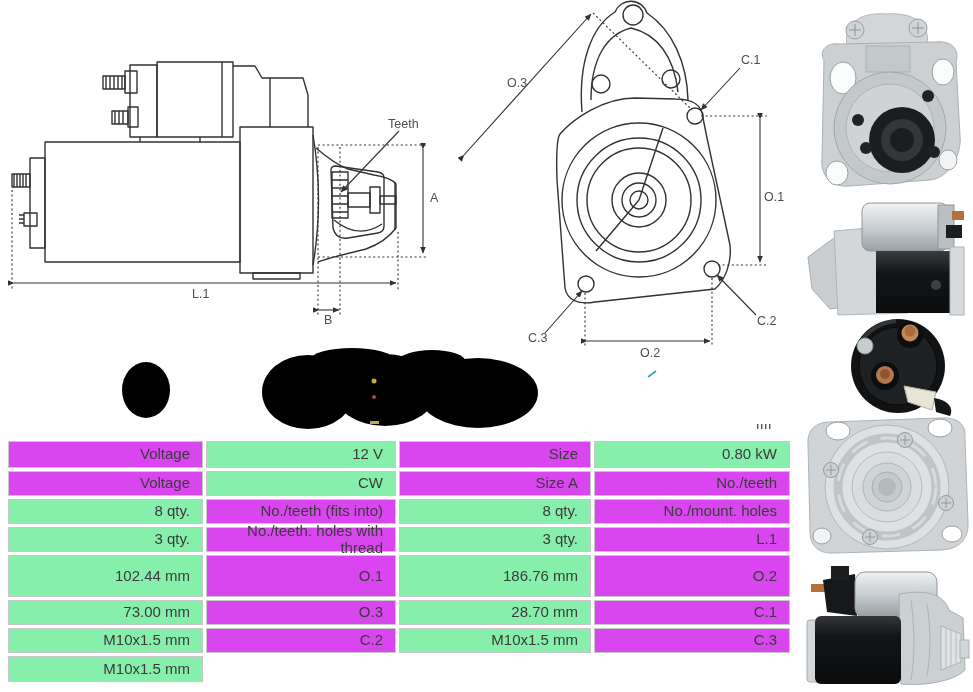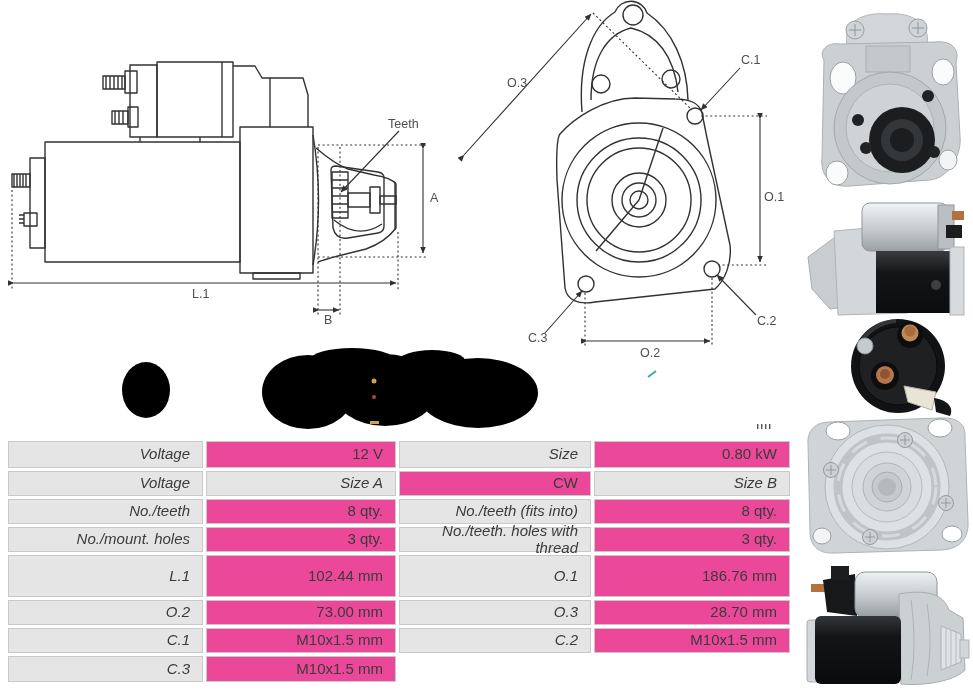--- a/index.html
+++ b/index.html
@@ -8,22 +8,22 @@
   .abs{position:absolute;}
   svg text{font-family:"Liberation Sans",sans-serif;font-size:12.5px;fill:#4e4e4e;}
   
   .spec-table{position:absolute;left:8px;top:441px;width:782px;display:grid;
     grid-template-columns:195px 190px 192px 196px;
     grid-template-rows:27px 25px 25px 25px 42px 25px 25px 26px;
     gap:3px;}
   .cell{box-sizing:border-box;border:1px solid #c9c9c9;display:flex;align-items:center;
     justify-content:flex-end;padding-right:12px;font-size:15px;color:#3b3b3b;
     text-align:right;line-height:1.12;}
-  .cell.lab{background:#e5e5e5;font-style:italic;}
-  .cell.val{background:#ec4899;}
+  .cell.lab{background:#d946ef;}
+  .cell.val{background:#86efac;}
   .photo{position:absolute;}
 </style>
 </head>
 <body>
 
 <div class="stage">
 
   <svg class="abs" style="left:0;top:0" width="440" height="340" viewBox="0 0 440 340">
     <defs>
       <marker id="ah1" markerWidth="9" markerHeight="8" refX="6.5" refY="3" orient="auto" markerUnits="userSpaceOnUse">
@@ -283,24 +283,23 @@
     </svg>
   </div>
 
   <div class="spec-table">
     <div class="cell lab">Voltage</div>
     <div class="cell val">12 V</div>
     <div class="cell lab">Size</div>
     <div class="cell val">0.80 kW</div>
 
     <div class="cell lab">Voltage</div>
+    <div class="cell val">CW</div>
     <div class="cell lab">Size A</div>
-    <div class="cell val">CW</div>
-
-    <div class="cell lab">Size B</div>
+
     <div class="cell lab">No./teeth</div>
     <div class="cell val">8 qty.</div>
 
     <div class="cell lab">No./teeth (fits into)</div>
     <div class="cell val">8 qty.</div>
     <div class="cell lab">No./mount. holes</div>
     <div class="cell val">3 qty.</div>
 
     <div class="cell lab">No./teeth. holes with thread</div>
     <div class="cell val">3 qty.</div>

